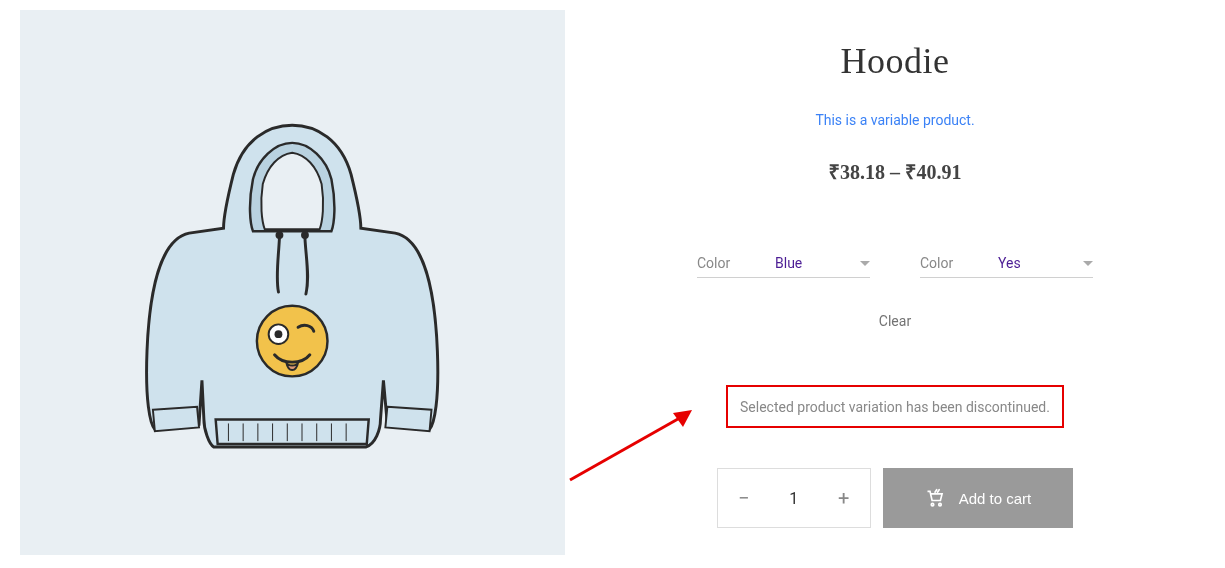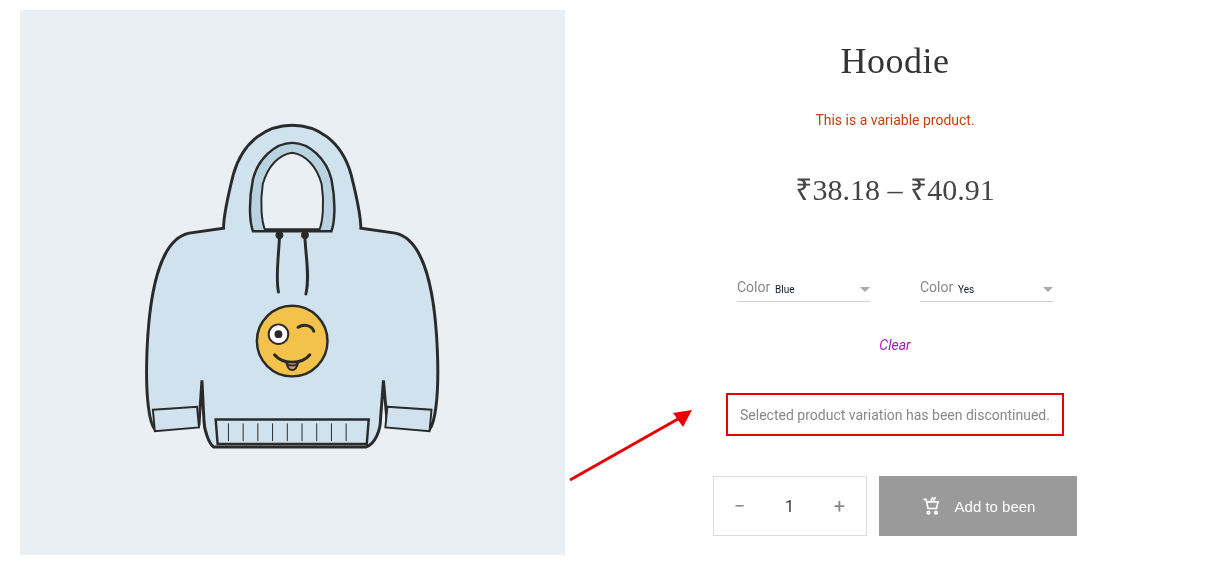--- a/index.html
+++ b/index.html
@@ -32,69 +32,69 @@
       font-size: 36px;
       font-weight: 300;
       color: #333;
       letter-spacing: 0.5px;
       margin-bottom: 30px;
       font-family: Georgia, serif;
       text-align: center;
     }
     .product-desc {
       font-size: 14px;
-      color: #c2410c;
-      margin-bottom: 40px;
+      color: #3b82f6;
+      margin-bottom: 30px;
     }
     .product-price {
-      font-size: 30px;
+      font-size: 20px;
       color: #444;
-      font-weight: 400;
+      font-weight: 700;
       margin-bottom: 70px;
       font-family: Georgia, serif;
     }
     .variations {
       display: flex;
       gap: 50px;
       margin-bottom: 35px;
     }
     .variation {
       display: flex;
-      align-items: flex-end;
+      align-items: flex-start;
+      gap: 40px;
       border-bottom: 1px solid #d0d0d0;
       padding-bottom: 6px;
     }
     .variation-label {
       font-size: 14px;
       color: #888;
       min-width: 38px;
     }
     .variation-select {
       display: flex;
       align-items: center;
       gap: 50px;
       cursor: pointer;
     }
     .variation-value {
-      font-size: 10px;
-      color: #0f172a;
+      font-size: 14px;
+      color: #4c1d95;
       min-width: 35px;
     }
     .chevron {
       width: 0; height: 0;
       border-left: 5px solid transparent;
       border-right: 5px solid transparent;
       border-top: 5px solid #aaa;
     }
     .clear-link {
       font-size: 14px;
-      color: #a21caf;
-      cursor: pointer;
-      margin-bottom: 40px;
-      font-style: italic;
+      color: #737373;
+      cursor: pointer;
+      margin-bottom: 56px;
     }
     .notice {
       border: 2px solid #e60000;
       padding: 10px 12px;
       margin-bottom: 40px;
       position: relative;
     }
     .notice-text {
       font-size: 14px;
       color: #888;
@@ -220,21 +220,21 @@
       <span class="qty-val">1</span>
       <span class="qty-btn">+</span>
     </div>
     <button class="add-to-cart">
       <svg viewBox="0 0 24 24" fill="none" stroke="#fff" stroke-width="2">
         <circle cx="9" cy="20" r="1.5"></circle>
           <circle cx="18" cy="20" r="1.5"></circle>
         <path d="M3 4h3l2.5 11h10l2-8H7"></path>
         <path d="M14 2l-2 3 M17 2l-2 3" stroke-linecap="round"></path>
       </svg>
-      <span>Add to been</span>
+      <span>Add to cart</span>
     </button>
   </div>
 </div>
 
 <svg class="arrow-overlay" style="left:560px; top:400px; width:150px; height:90px;" viewBox="0 0 150 90">
   <line x1="10" y1="80" x2="125" y2="15" stroke="#e60000" stroke-width="3"></line>
   <polygon points="132,10 113,13 123,27" fill="#e60000"></polygon>
 </svg>
 
 </body></html>

